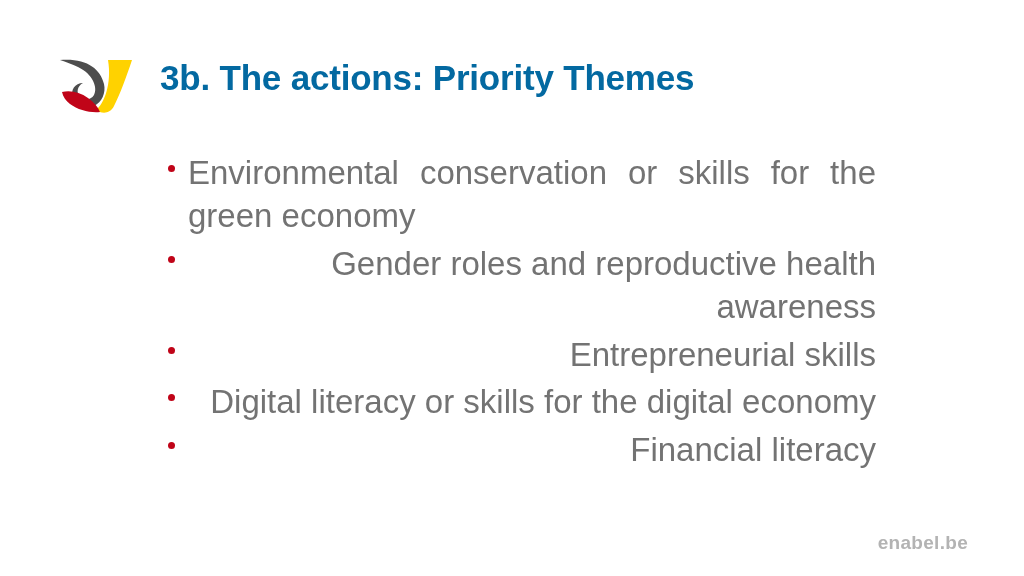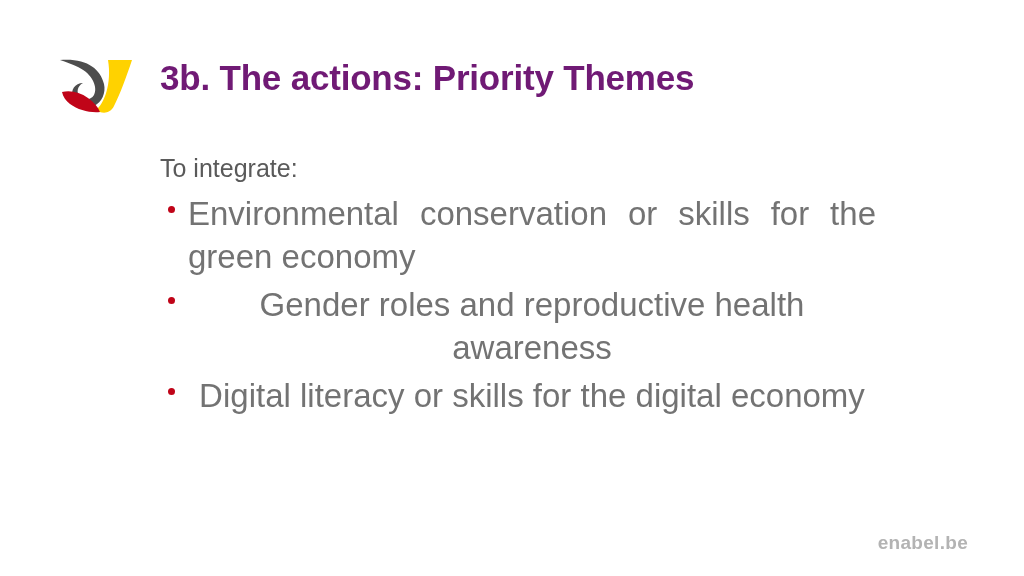--- a/index.html
+++ b/index.html
@@ -31,21 +31,21 @@
   }
   .logo svg { display: block; }
 
   
   .title {
     position: absolute;
     left: 160px;
     top: 58px;
     font-size: 35px;
     font-weight: bold;
-    color: #701a75;
+    color: #0369a1;
     letter-spacing: -0.2px;
     white-space: nowrap;
   }
 
   
   .body-block {
     position: absolute;
     left: 160px;
     top: 152px;
     width: 716px;
@@ -67,21 +67,21 @@
   ul.bullets li {
     position: relative;
     padding-left: 28px;
     font-size: 33px;
     line-height: 1.3;
     color: #737373;
     margin-bottom: 5px;
     text-align: justify;
   }
   ul.bullets li.nojustify {
-    text-align: center;
+    text-align: right;
   }
   ul.bullets li::before {
     content: "";
     position: absolute;
     left: 8px;
     top: 13px;
     width: 7px;
     height: 7px;
     border-radius: 50%;
     background: #c00418;
@@ -108,23 +108,24 @@
     <svg width="80" height="58" viewBox="0 0 80 58" xmlns="http://www.w3.org/2000/svg">
       <path d="M4 4 C30 2 44 12 48 28 C50 37 46 46 38 50 C30 54 20 50 17 42 C14 34 19 27 27 27 C21 30 20 37 24 41 C28 45 35 44 38 39 C42 32 37 18 22 11 C16 8 10 6 4 4 Z" fill="#4d4d4d"></path>
       <path d="M52 4 C62 4 70 4 76 4 C70 22 64 38 58 50 C54 58 46 58 40 54 C48 48 56 28 52 4 Z" fill="#ffd200"></path>
       <path d="M6 36 C14 34 24 36 32 42 C38 46 42 51 44 56 C34 57 22 54 14 48 C10 45 7 41 6 36 Z" fill="#c00418"></path>
     </svg>
   </div>
 
   <div class="title">3b. The actions: Priority Themes</div>
 
   <div class="body-block">
-    <p class="lead">To integrate:</p>
     <ul class="bullets">
       <li>Environmental conservation or skills for the green economy</li>
       <li class="nojustify">Gender roles and reproductive health awareness</li>
+      <li class="nojustify">Entrepreneurial skills</li>
       <li class="nojustify">Digital literacy or skills for the digital economy</li>
+      <li class="nojustify">Financial literacy</li>
     </ul>
   </div>
 
   <div class="footer">enabel.be</div>
 
 </div>
 
 </body></html>

